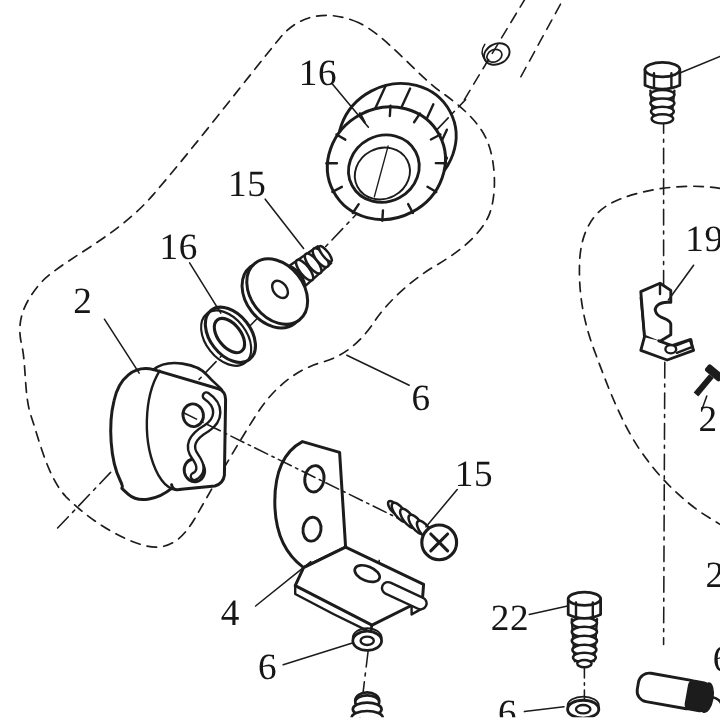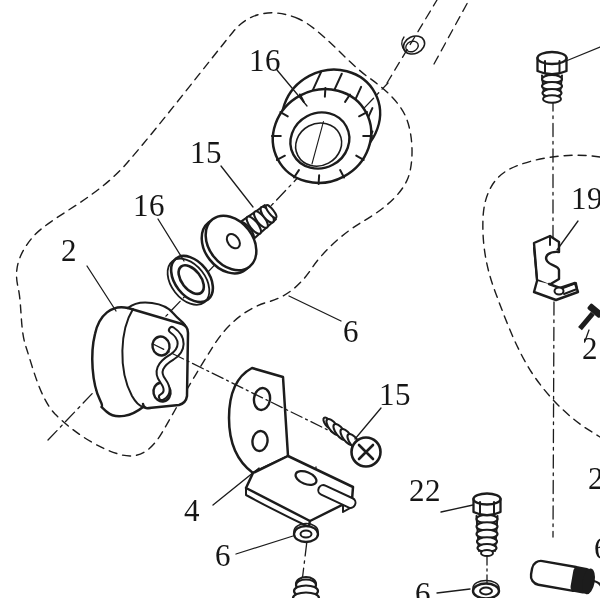--- a/index.html
+++ b/index.html
@@ -204,19 +204,19 @@
 </svg>
 
   <span class="lbl" style="left:249px;top:45px">16</span>
   <span class="lbl" style="left:190px;top:137px">15</span>
   <span class="lbl" style="left:133px;top:190px">16</span>
   <span class="lbl" style="left:61px;top:235px">2</span>
   <span class="lbl" style="left:343px;top:316px">6</span>
   <span class="lbl" style="left:379px;top:379px">15</span>
   <span class="lbl" style="left:184px;top:495px">4</span>
   <span class="lbl" style="left:215px;top:540px">6</span>
-  <span class="lbl" style="left:409px;top:475px">22</span>
+  <span class="lbl" style="left:409px;top:499px">22</span>
   <span class="lbl" style="left:571px;top:183px">19</span>
   <span class="lbl" style="left:582px;top:333px">2</span>
   <span class="lbl" style="left:588px;top:463px">2</span>
   <span class="lbl" style="left:594px;top:533px">6</span>
   <span class="lbl" style="left:415px;top:578px">6</span>
 </div>
 
 </body></html>

